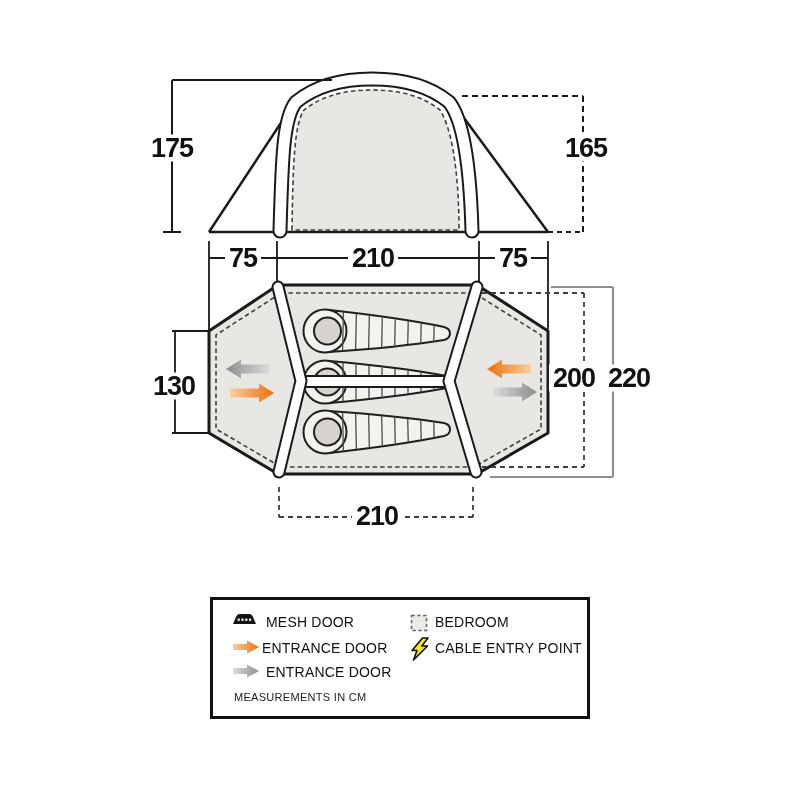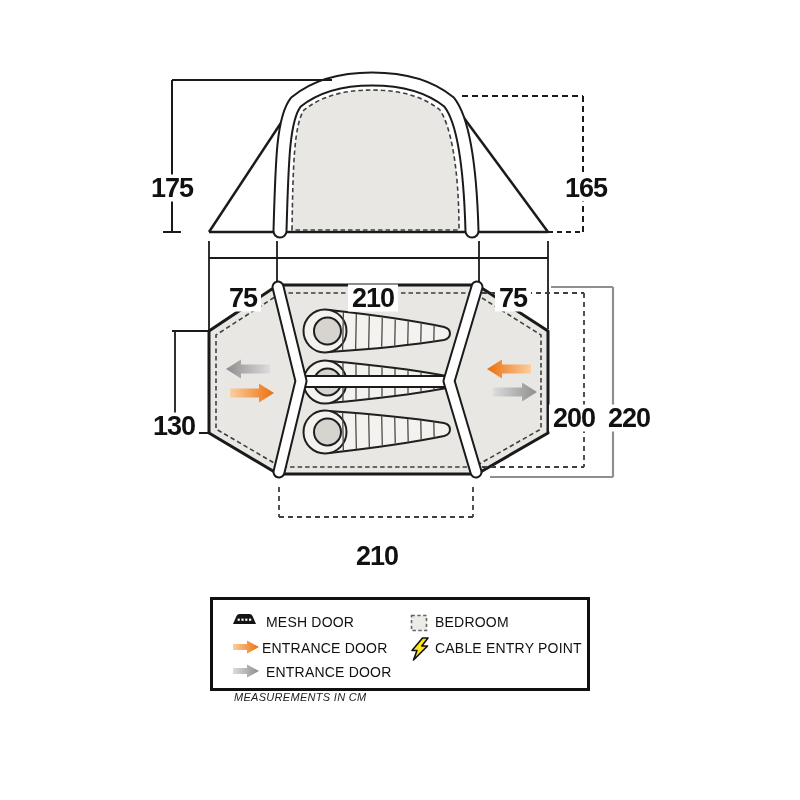--- a/index.html
+++ b/index.html
@@ -6,35 +6,35 @@
   .stage{
     position:relative;width:800px;height:800px;background:#ffffff;overflow:hidden;
     font-family:"Liberation Sans", sans-serif;
   }
   .stage svg.art{position:absolute;left:0;top:0;}
   
   .dim{
     position:absolute;transform:translate(-50%,-50%);
     background:#ffffff;padding:0 4px;
     font-size:27px;font-weight:700;letter-spacing:-1px;color:#111;
-    white-space:nowrap;line-height:1;margin-top:40px;
+    white-space:nowrap;line-height:1;
   }
   
   .legend{
-    position:absolute;left:210px;top:597px;width:380px;height:94px;
+    position:absolute;left:210px;top:597px;width:380px;height:122px;
     border:3px solid #101010;background:#ffffff;box-sizing:border-box;
   }
   .legend .licon{position:absolute;}
   .legend .ltext{
     position:absolute;transform:translateY(-50%);
     font-size:14px;color:#111;letter-spacing:0.2px;white-space:nowrap;line-height:1;
   }
   .legend .lnote{
     position:absolute;transform:translateY(-50%);
-    font-size:11px;color:#222;letter-spacing:0.3px;white-space:nowrap;line-height:1;font-style:italic;
+    font-size:11px;color:#222;letter-spacing:0.3px;white-space:nowrap;line-height:1;
   }
 </style>
 </head>
 <body>
 
 <div class="stage">
 
   <svg class="art" width="800" height="800" viewBox="0 0 800 800">
     <defs>
       <linearGradient id="gOrangeR" x1="0" y1="0" x2="1" y2="0">

